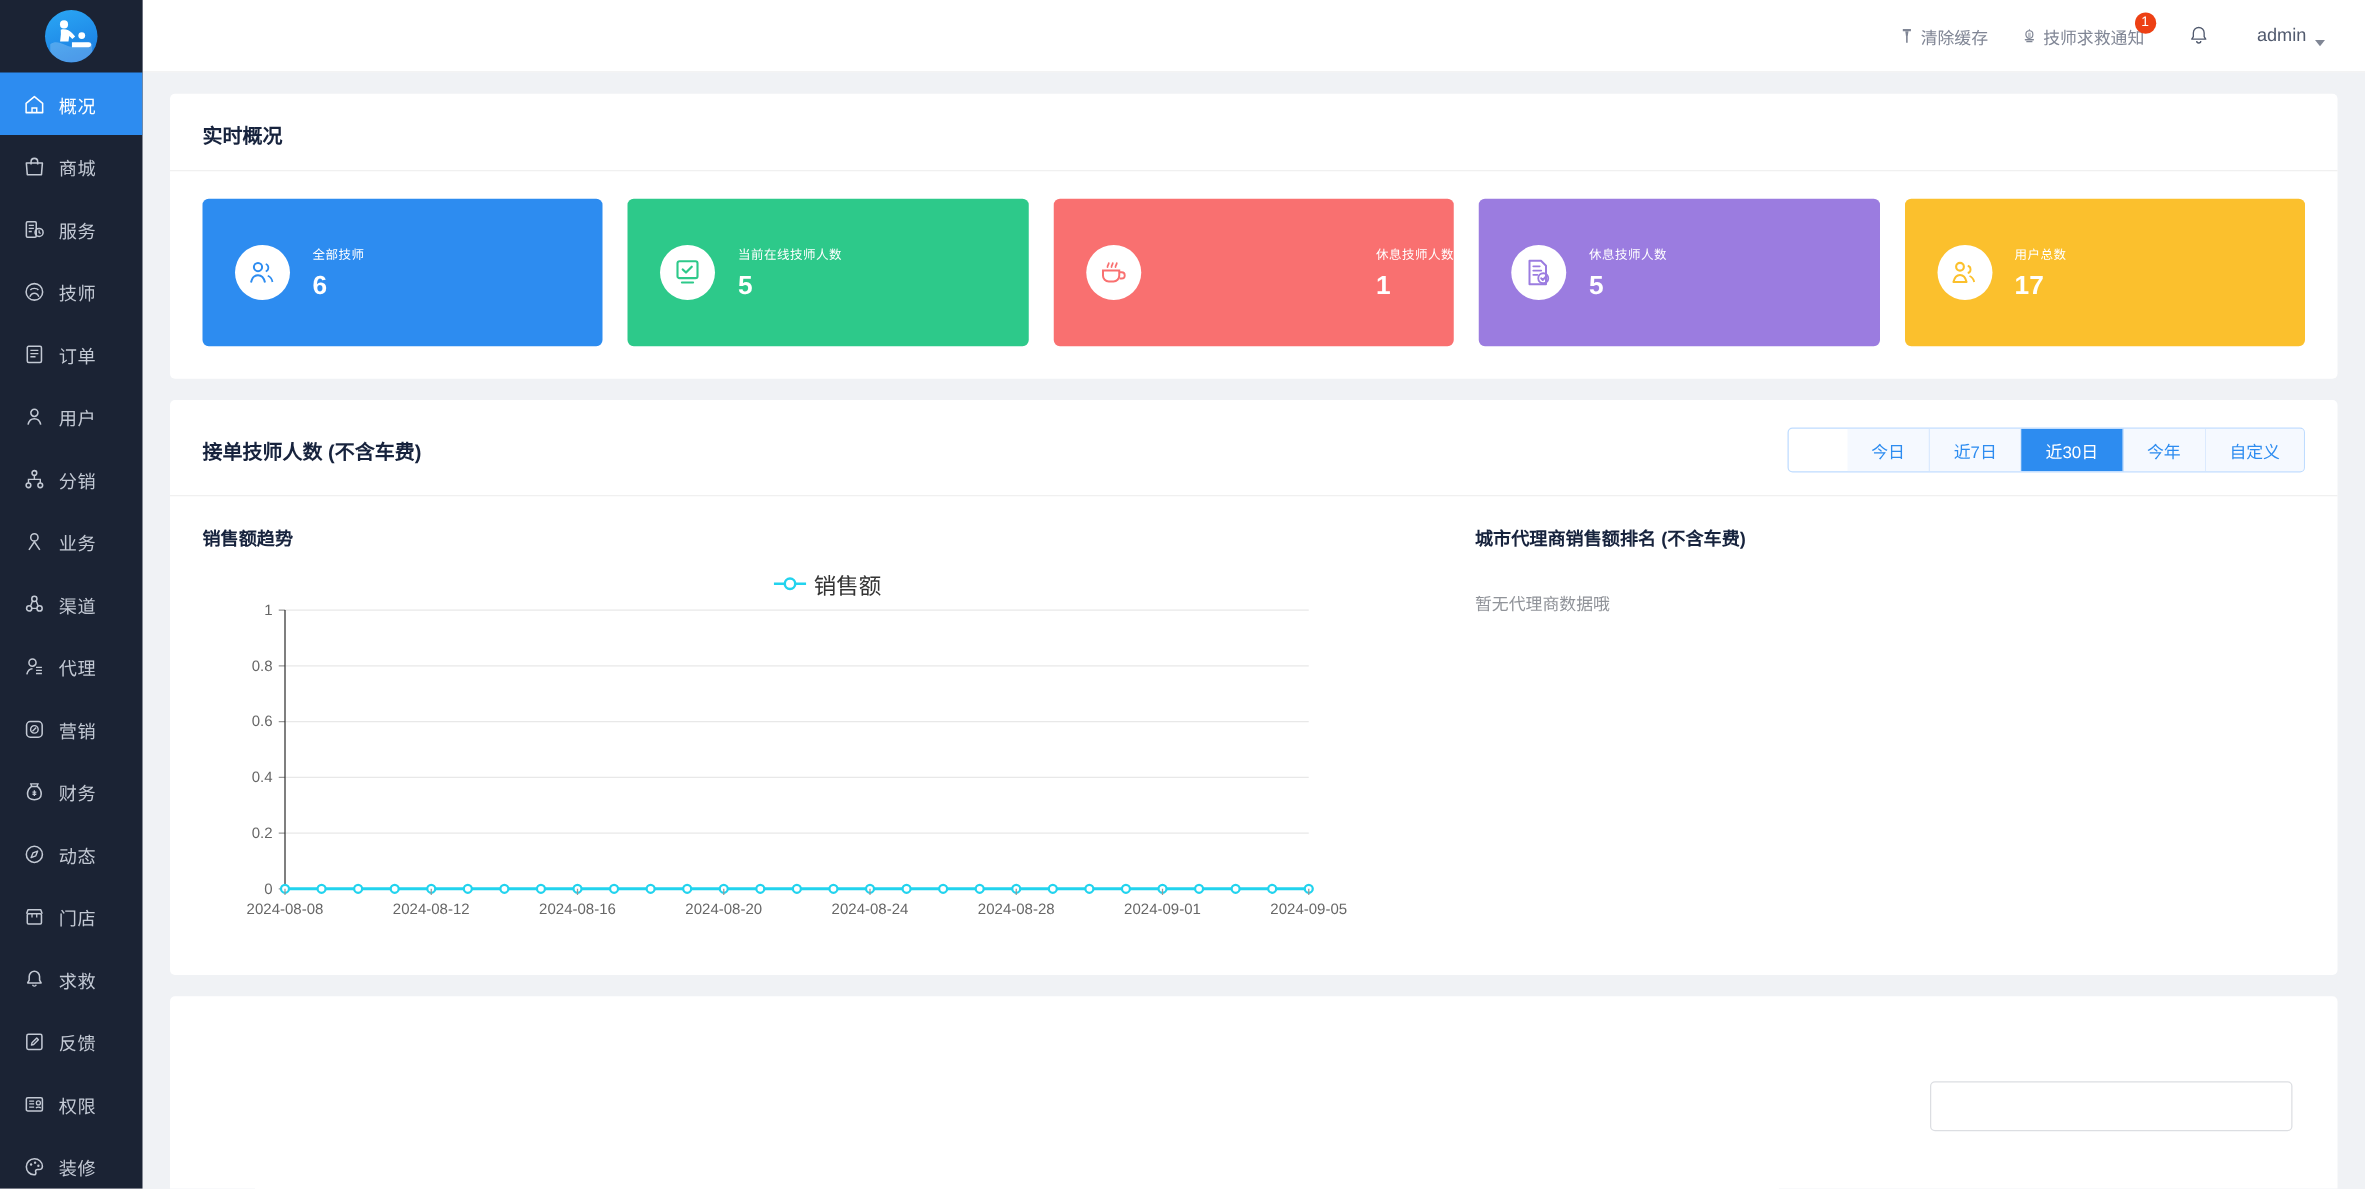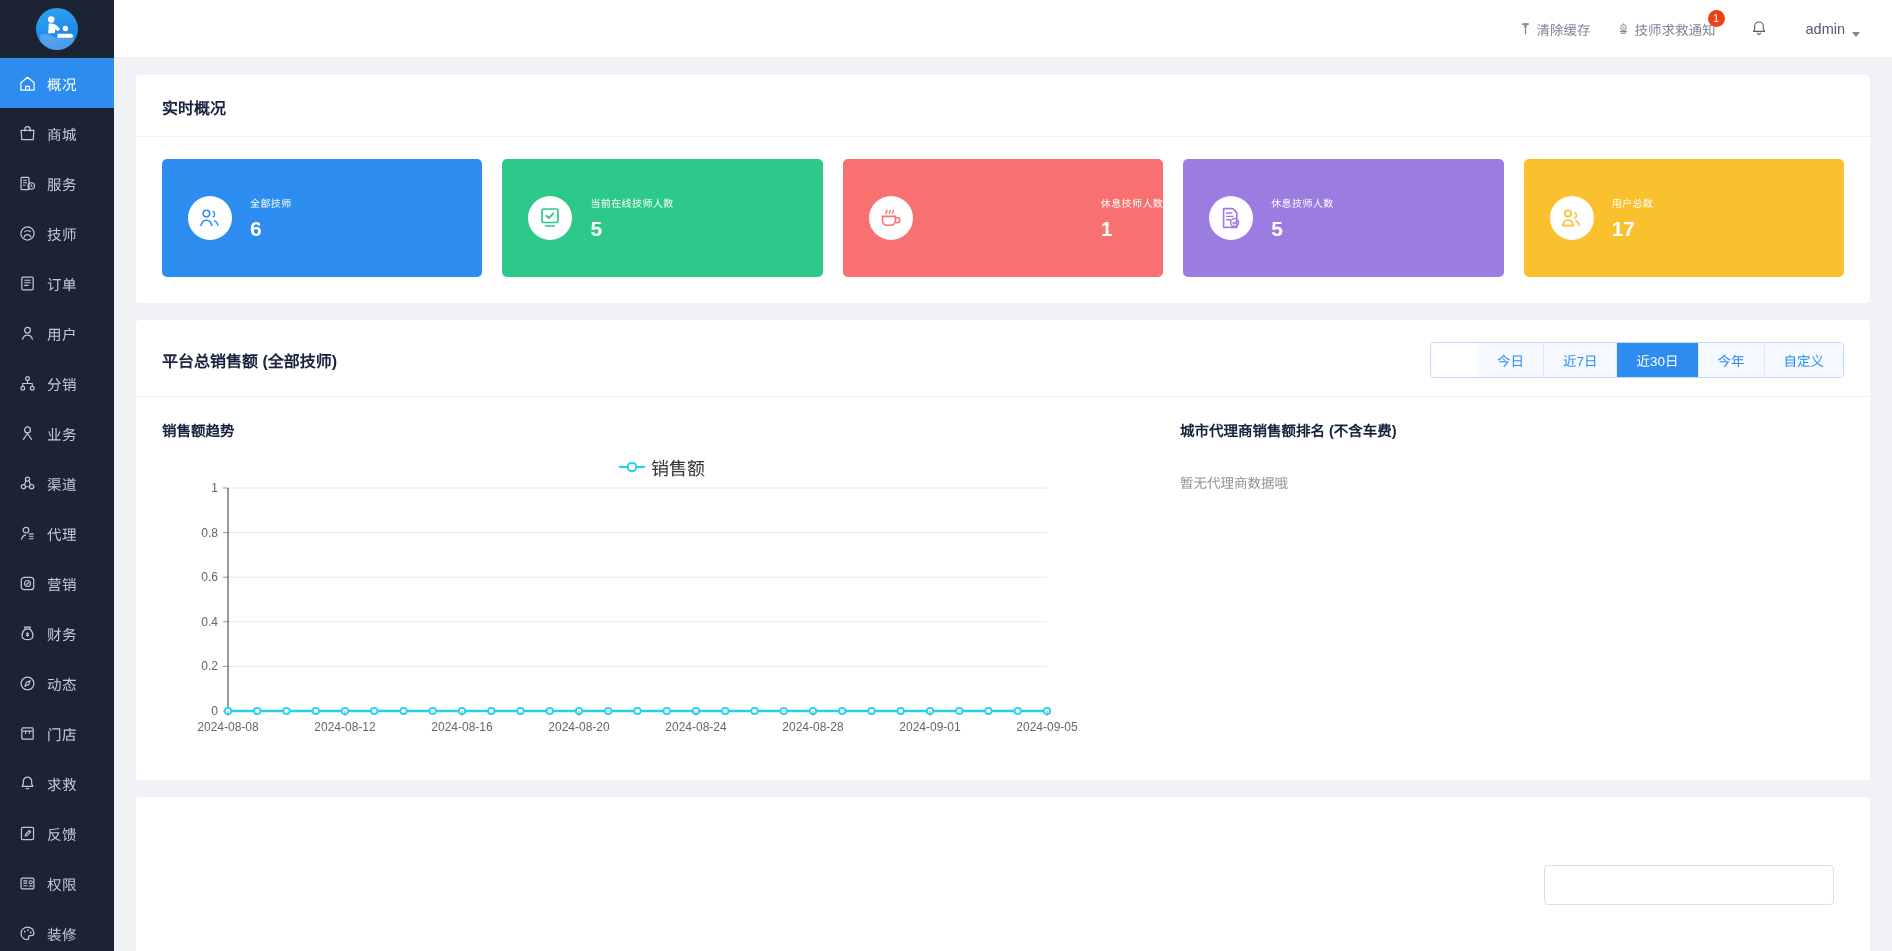--- a/index.html
+++ b/index.html
@@ -481,21 +481,21 @@
             <div class="stat-text">
               <div class="stat-title">用户总数</div>
               <div class="stat-value">17</div>
             </div>
           </div>
         </div>
     </div>
 
     <div class="panel" id="sales-panel">
       <div id="sales-head">
-        <div id="sales-title">平台总销售额 (全部技师)</div>
+        <div id="sales-title">接单技师人数 (不含车费)</div>
         <div id="range-tabs">
             <div class="range-tab">今日</div>
             <div class="range-tab">近7日</div>
             <div class="range-tab active">近30日</div>
             <div class="range-tab">今年</div>
             <div class="range-tab">自定义</div>
           </div>
       </div>
       <div id="sales-body">
         <div id="chart-col">

